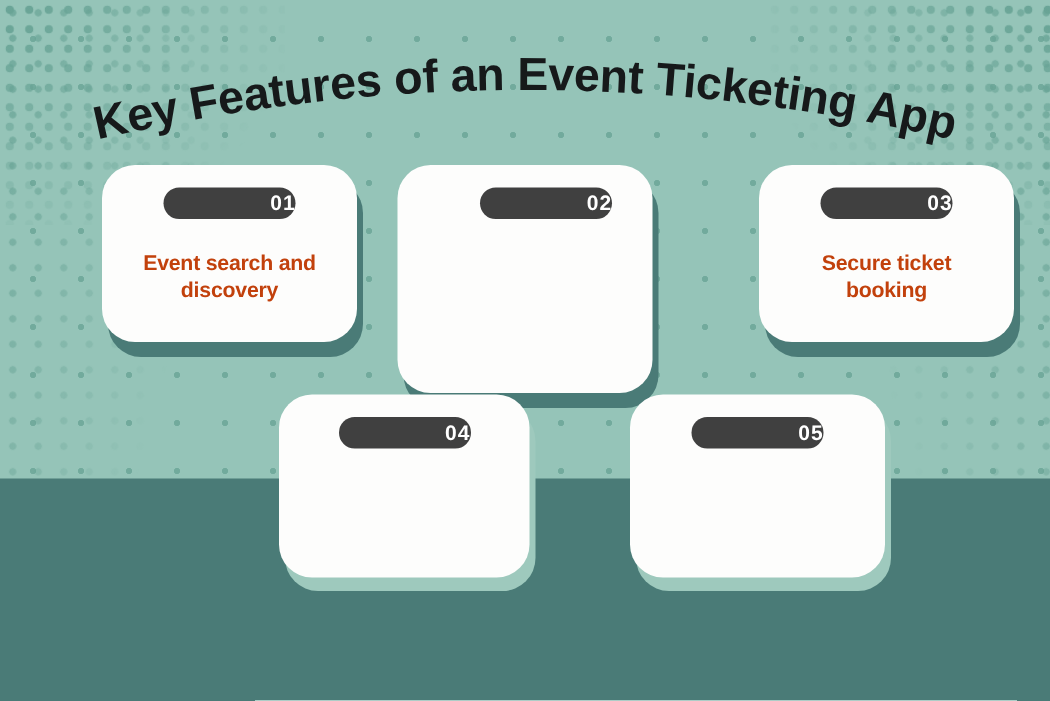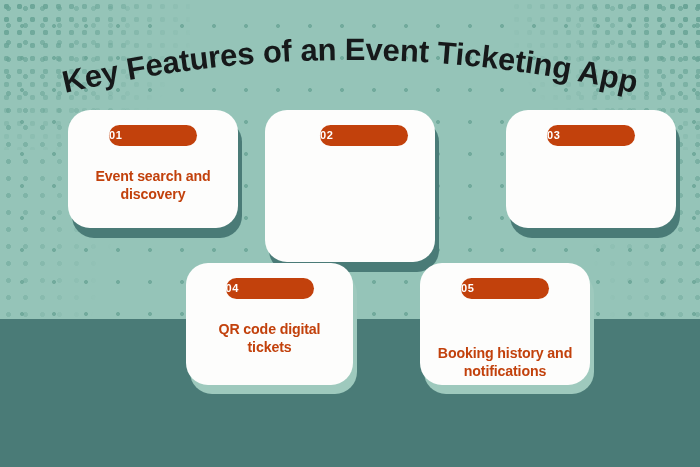--- a/index.html
+++ b/index.html
@@ -80,27 +80,27 @@
     border-radius:22px;
     box-sizing:border-box;
     display:flex;
     flex-direction:column;
     align-items:center;
   }
   .card.shadow-dark{ box-shadow: 4px 10px 0 0 #4a7b77; }
   .card.shadow-mint{ box-shadow: 4px 9px 0 0 #9ec9bd; margin-left: 40px; }
 
   .badge{
-    background:#c2410c;
+    background:#404040;
     color:#ffffff;
     border-radius:40px;
     font-weight:bold;
-    font-size:11px;
+    font-size:14px;
     letter-spacing:.6px;
-    text-align:left;
+    text-align:right;
     line-height:21px;
     height:21px;
     width:88px;
     margin-top:15px;
   }
   .card-title{
     color:#c2410c;
     font-weight:bold;
     font-size:14.2px;
     line-height:18px;
@@ -138,25 +138,24 @@
     <div class="badge">01</div>
     <div class="card-title">Event search and discovery</div>
   </div>
 
   <div class="card shadow-dark" style="left:265px; top:110px; width:170px; height:152px;padding-left:28px;">
     <div class="badge">02</div>
   </div>
 
   <div class="card shadow-dark" style="left:462px; top:110px; width:170px; height:118px;margin-left:44px;">
     <div class="badge">03</div>
+    <div class="card-title">Secure ticket booking</div>
   </div>
 
   <div class="card shadow-mint" style="left:146px; top:263px; width:167px; height:122px;">
     <div class="badge">04</div>
-    <div class="card-title">QR code digital tickets</div>
   </div>
 
-  <div class="card shadow-mint" style="left:380px; top:263px; width:170px; height:122px;gap:24px;">
+  <div class="card shadow-mint" style="left:380px; top:263px; width:170px; height:122px;">
     <div class="badge">05</div>
-    <div class="card-title">Booking history and notifications</div>
   </div>
 
 </div>
 
 </body></html>

